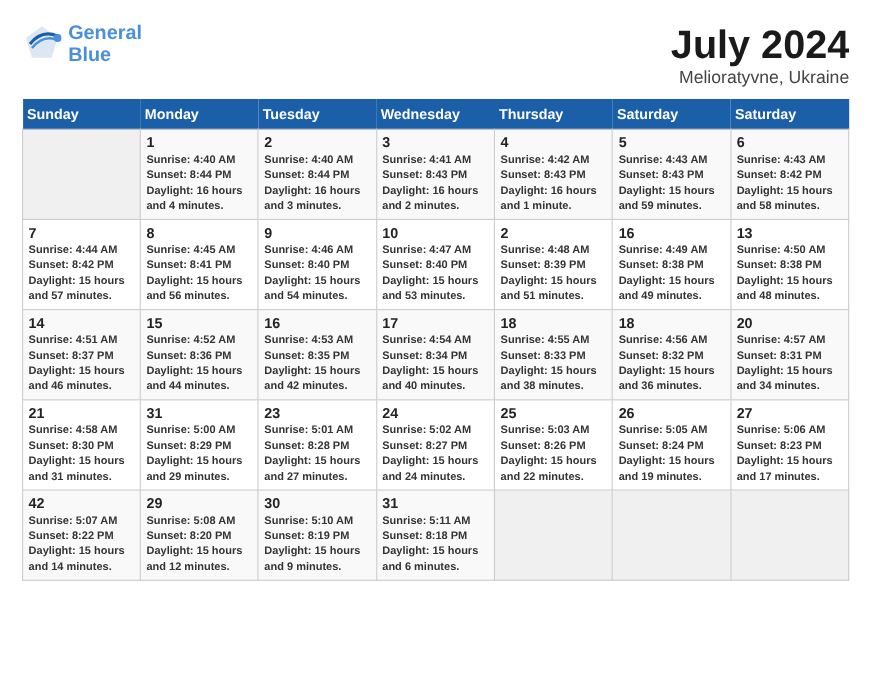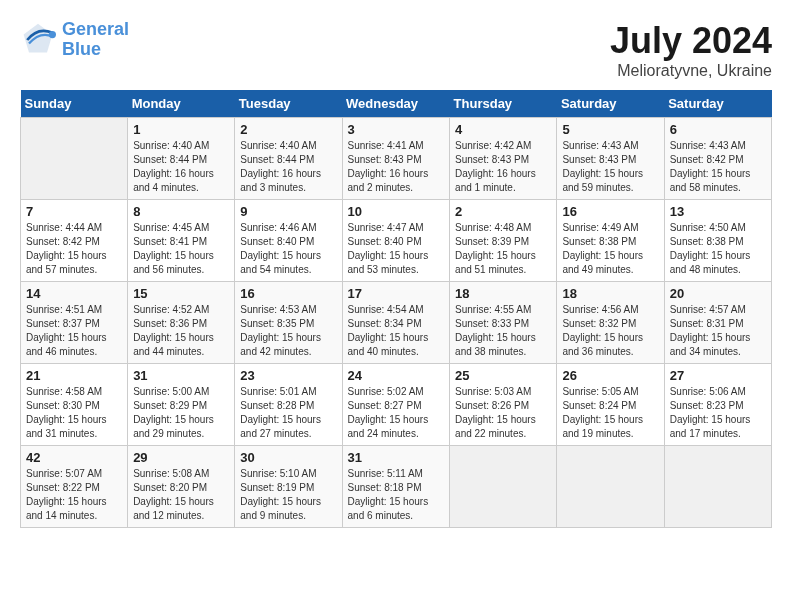--- a/index.html
+++ b/index.html
@@ -78,20 +78,21 @@
     .day-number {
       font-size: 13px;
       font-weight: bold;
       color: #222;
       margin-bottom: 2px;
     }
     .day-info {
       font-size: 10px;
       color: #333;
       line-height: 1.4;
+      font-weight: bold;
     }
     .empty-cell {
       background: #f0f0f0 !important;
     }
   </style>
 </head>
 <body>
 
 <div class="header">
   <div class="logo">

